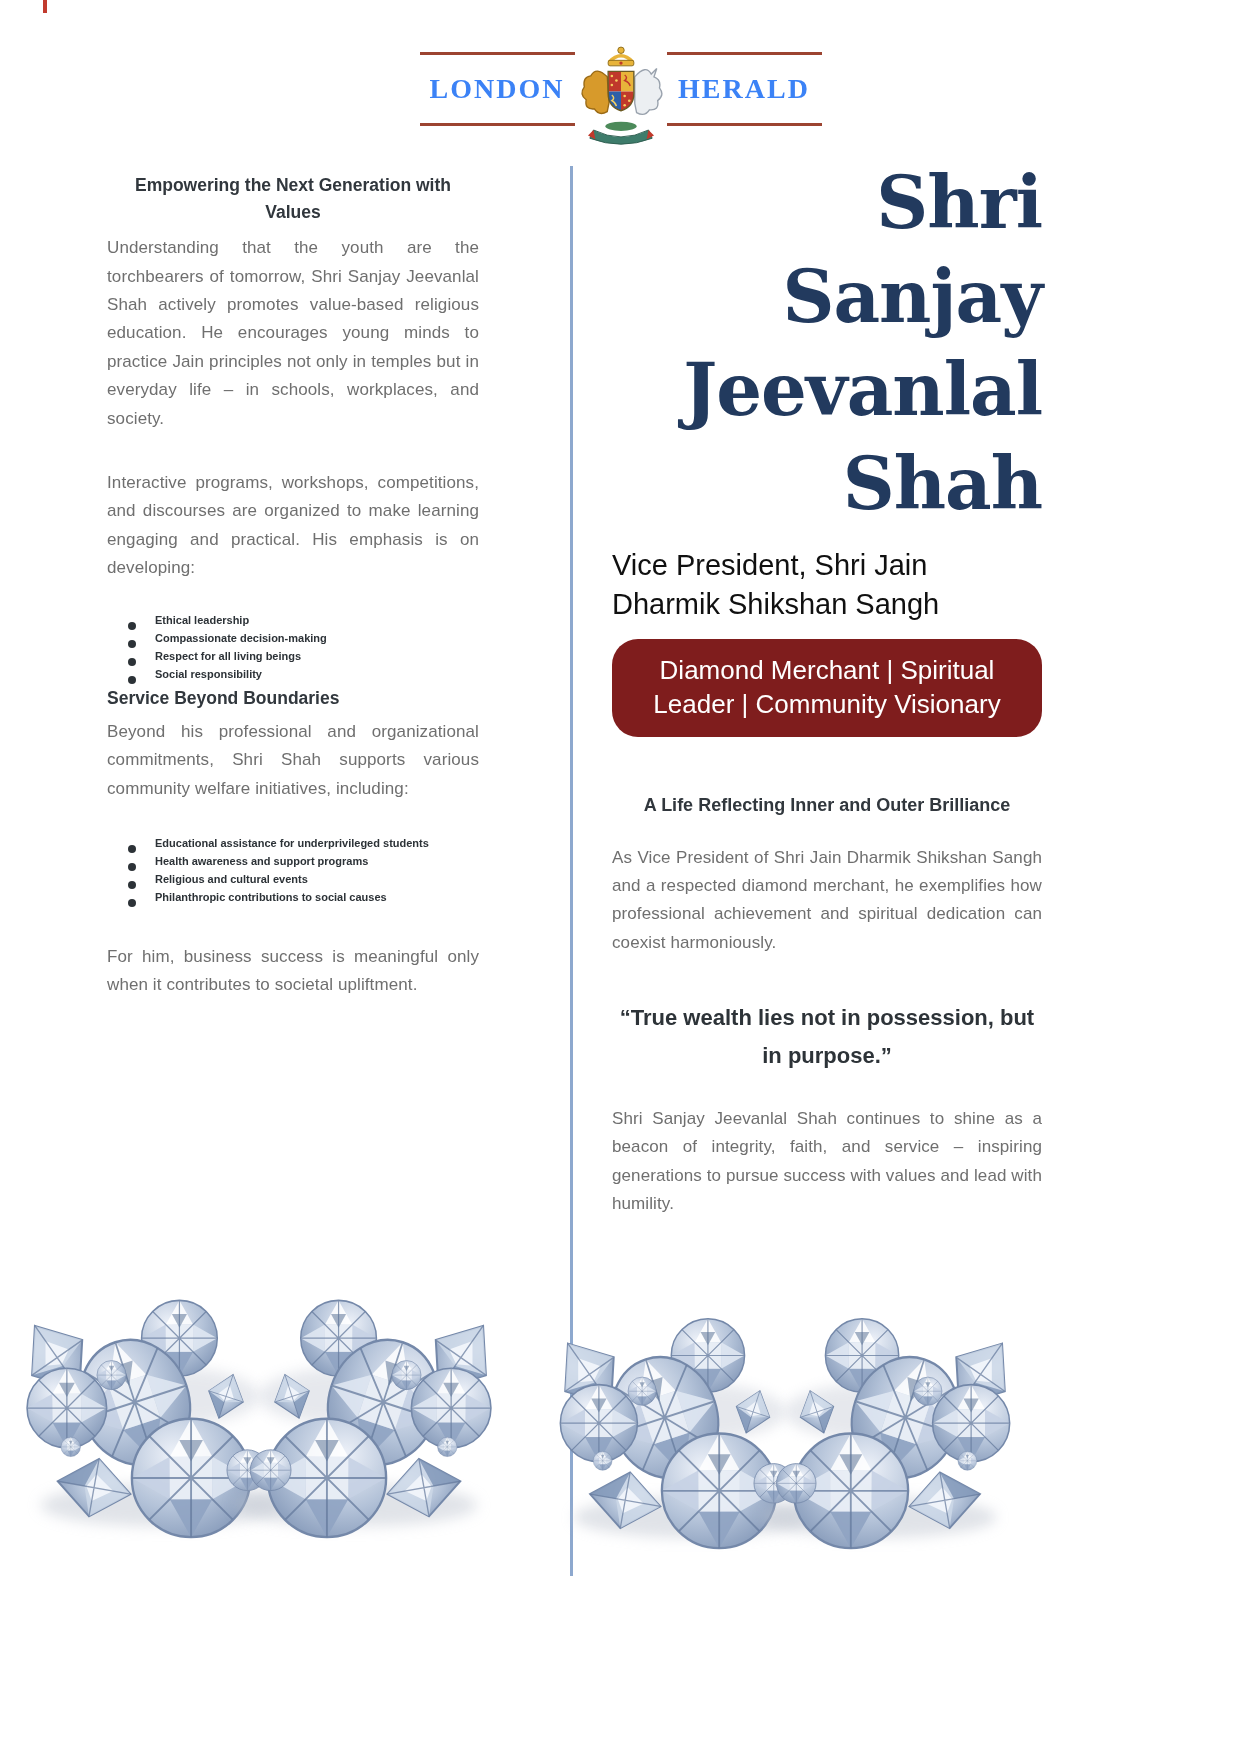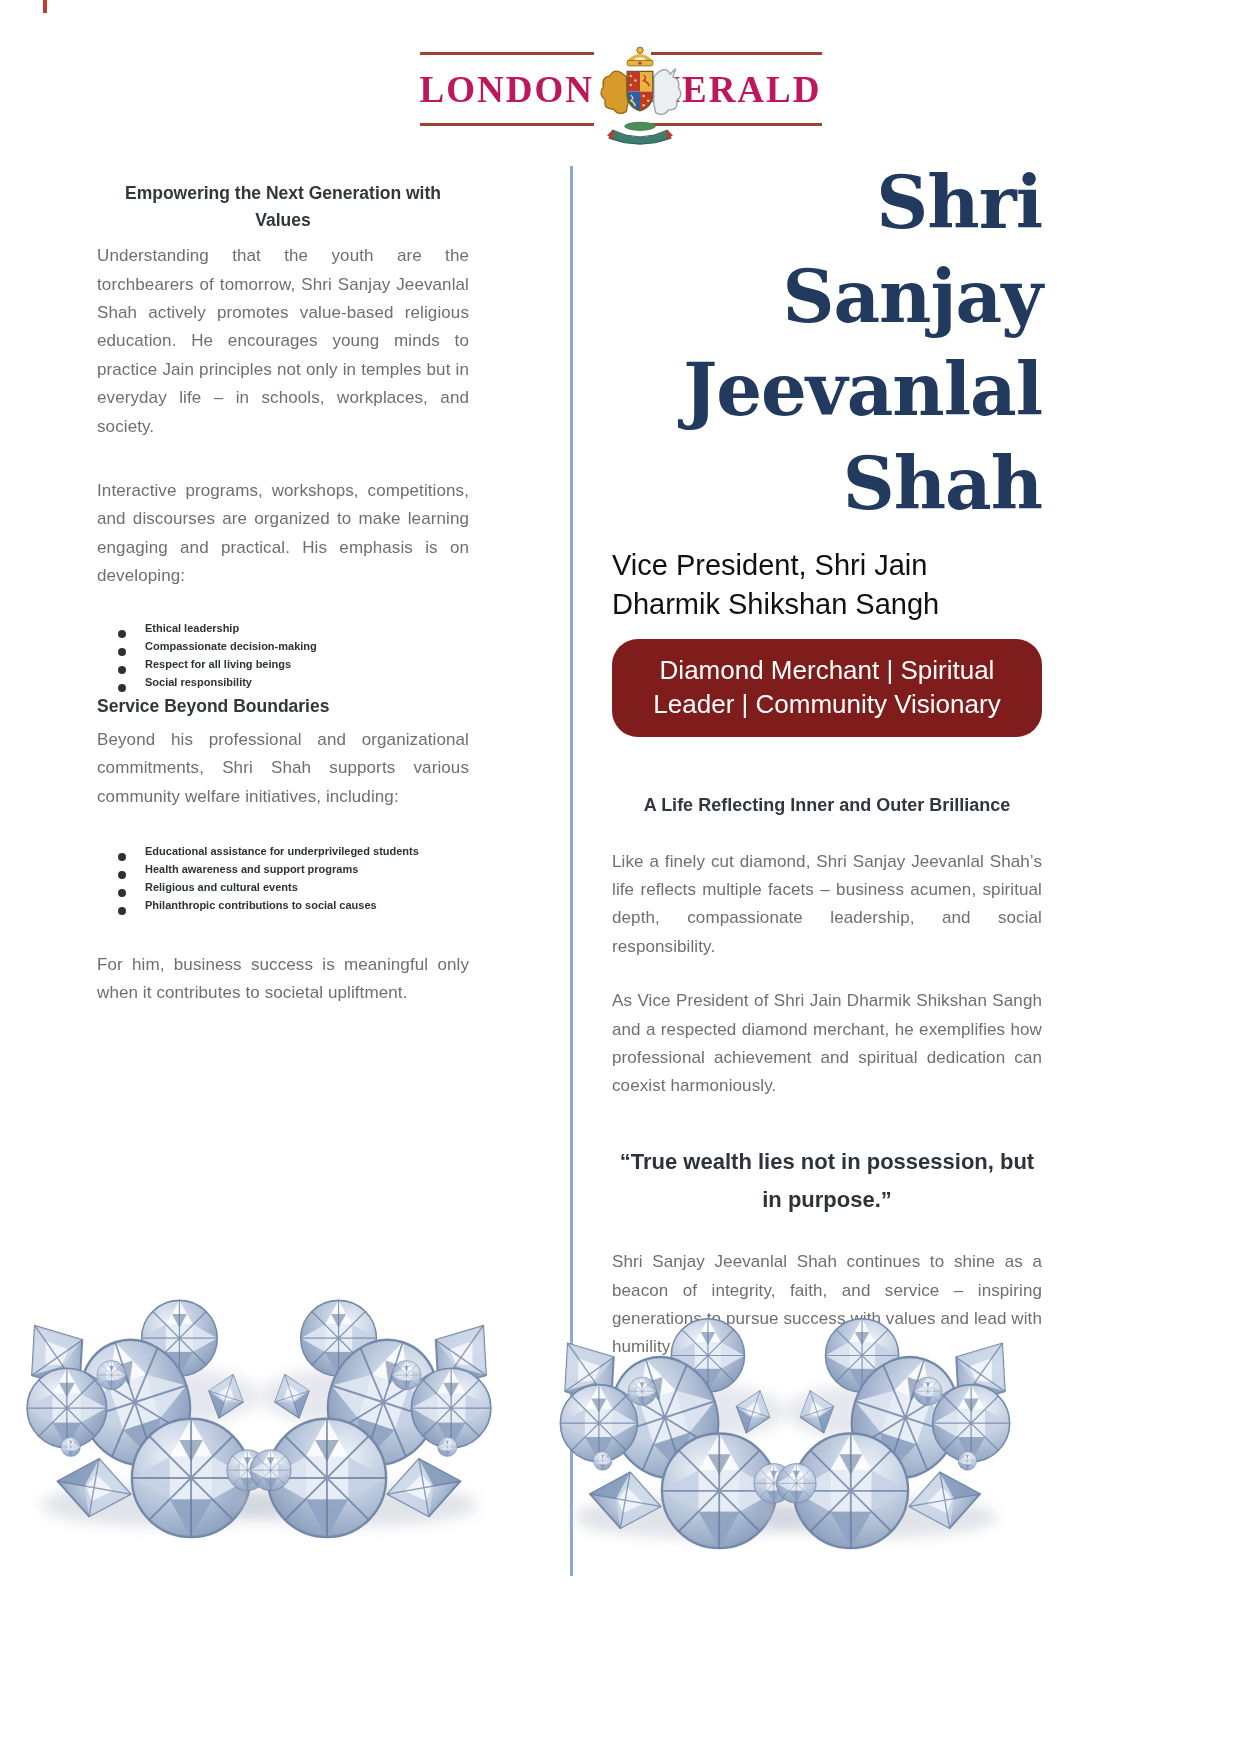--- a/index.html
+++ b/index.html
@@ -5,28 +5,28 @@
   html,body{margin:0;padding:0;background:#ffffff;}
   .page{position:relative;width:1241px;height:1755px;background:#ffffff;overflow:hidden;
         font-family:"Liberation Sans",sans-serif;}
   .corner-mark{position:absolute;left:43px;top:0;width:4px;height:13px;background:#c23b2e;}
 
   
   .masthead{position:absolute;top:52px;left:50%;transform:translateX(-50%);
             width:402px;display:flex;align-items:stretch;}
   .mast-seg{flex:1;border-top:3px solid #9c4431;border-bottom:3px solid #9c4431;
             display:flex;align-items:center;justify-content:center;height:68px;}
-  .mast-word{font-family:"Liberation Serif",serif;font-weight:bold;font-size:37px;
-             letter-spacing:2px;color:#be185d;}
+  .mast-word{font-family:"Liberation Serif",serif;font-weight:bold;font-size:28px;
+             letter-spacing:2px;color:#3b82f6;}
   .mast-crest{width:92px;position:relative;}
   .mast-crest svg{position:absolute;left:2px;top:-7px;}
 
   
   .vdivider{position:absolute;left:570px;top:166px;width:3px;height:1410px;background:#8da8ce;}
-  .leftcol{position:absolute;left:97px;top:172px;width:372px;margin-top:8px;}
+  .leftcol{position:absolute;left:107px;top:172px;width:372px;}
   .rightcol{position:absolute;left:612px;top:156px;width:430px;}
 
   .sec-title{font-size:17.5px;font-weight:bold;color:#31373d;text-align:center;
              line-height:1.55;margin:0;}
   .sub-title{font-size:17.5px;font-weight:bold;color:#31373d;text-align:left;
              line-height:1.6;margin:0;}
   .body-p{font-size:17px;color:#6f6f6f;text-align:justify;line-height:1.67;margin:0;
           letter-spacing:.1px;}
   .leftcol .body-p.p1{margin-top:8px;}
   .leftcol .body-p.p2{margin-top:36px;}
@@ -138,21 +138,20 @@
 
   <div class="rightcol">
     <h1 class="big-title">
       <div>Shri Sanjay</div>
       <div>Jeevanlal</div>
       <div>Shah</div>
     </h1>
     <div class="subtitle">Vice President, Shri Jain Dharmik Shikshan Sangh</div>
     <div class="badge">Diamond Merchant | Spiritual Leader | Community Visionary</div>
     <div class="r-sec-title">A Life Reflecting Inner and Outer Brilliance</div>
-    <p class="body-p rp1">Like a finely cut diamond, Shri Sanjay Jeevanlal Shah’s life reflects multiple facets – business acumen, spiritual depth, compassionate leadership, and social responsibility.</p>
     <p class="body-p rp2">As Vice President of Shri Jain Dharmik Shikshan Sangh and a respected diamond merchant, he exemplifies how professional achievement and spiritual dedication can coexist harmoniously.</p>
     <div class="quote">“True wealth lies not in possession, but in purpose.”</div>
     <p class="body-p rp3">Shri Sanjay Jeevanlal Shah continues to shine as a beacon of integrity, faith, and service – inspiring generations to pursue success with values and lead with humility.</p>
   </div>
 
   <div class="diamonds-left">
     <svg width="486" height="262" viewBox="0 0 500 270" aria-hidden="true">
       <defs>
         <radialGradient id="gbody" cx="35%" cy="30%" r="85%">
           <stop offset="0%" stop-color="#eef2f9"></stop>

